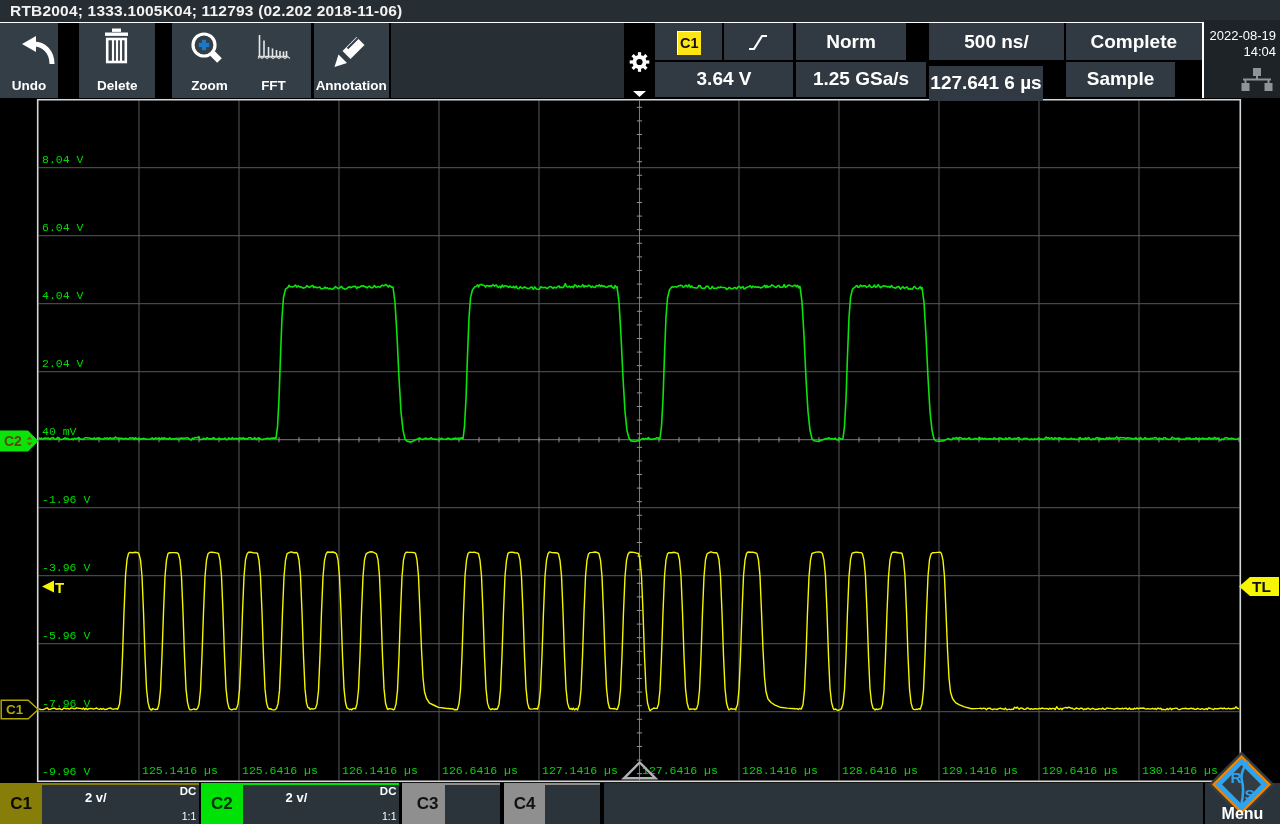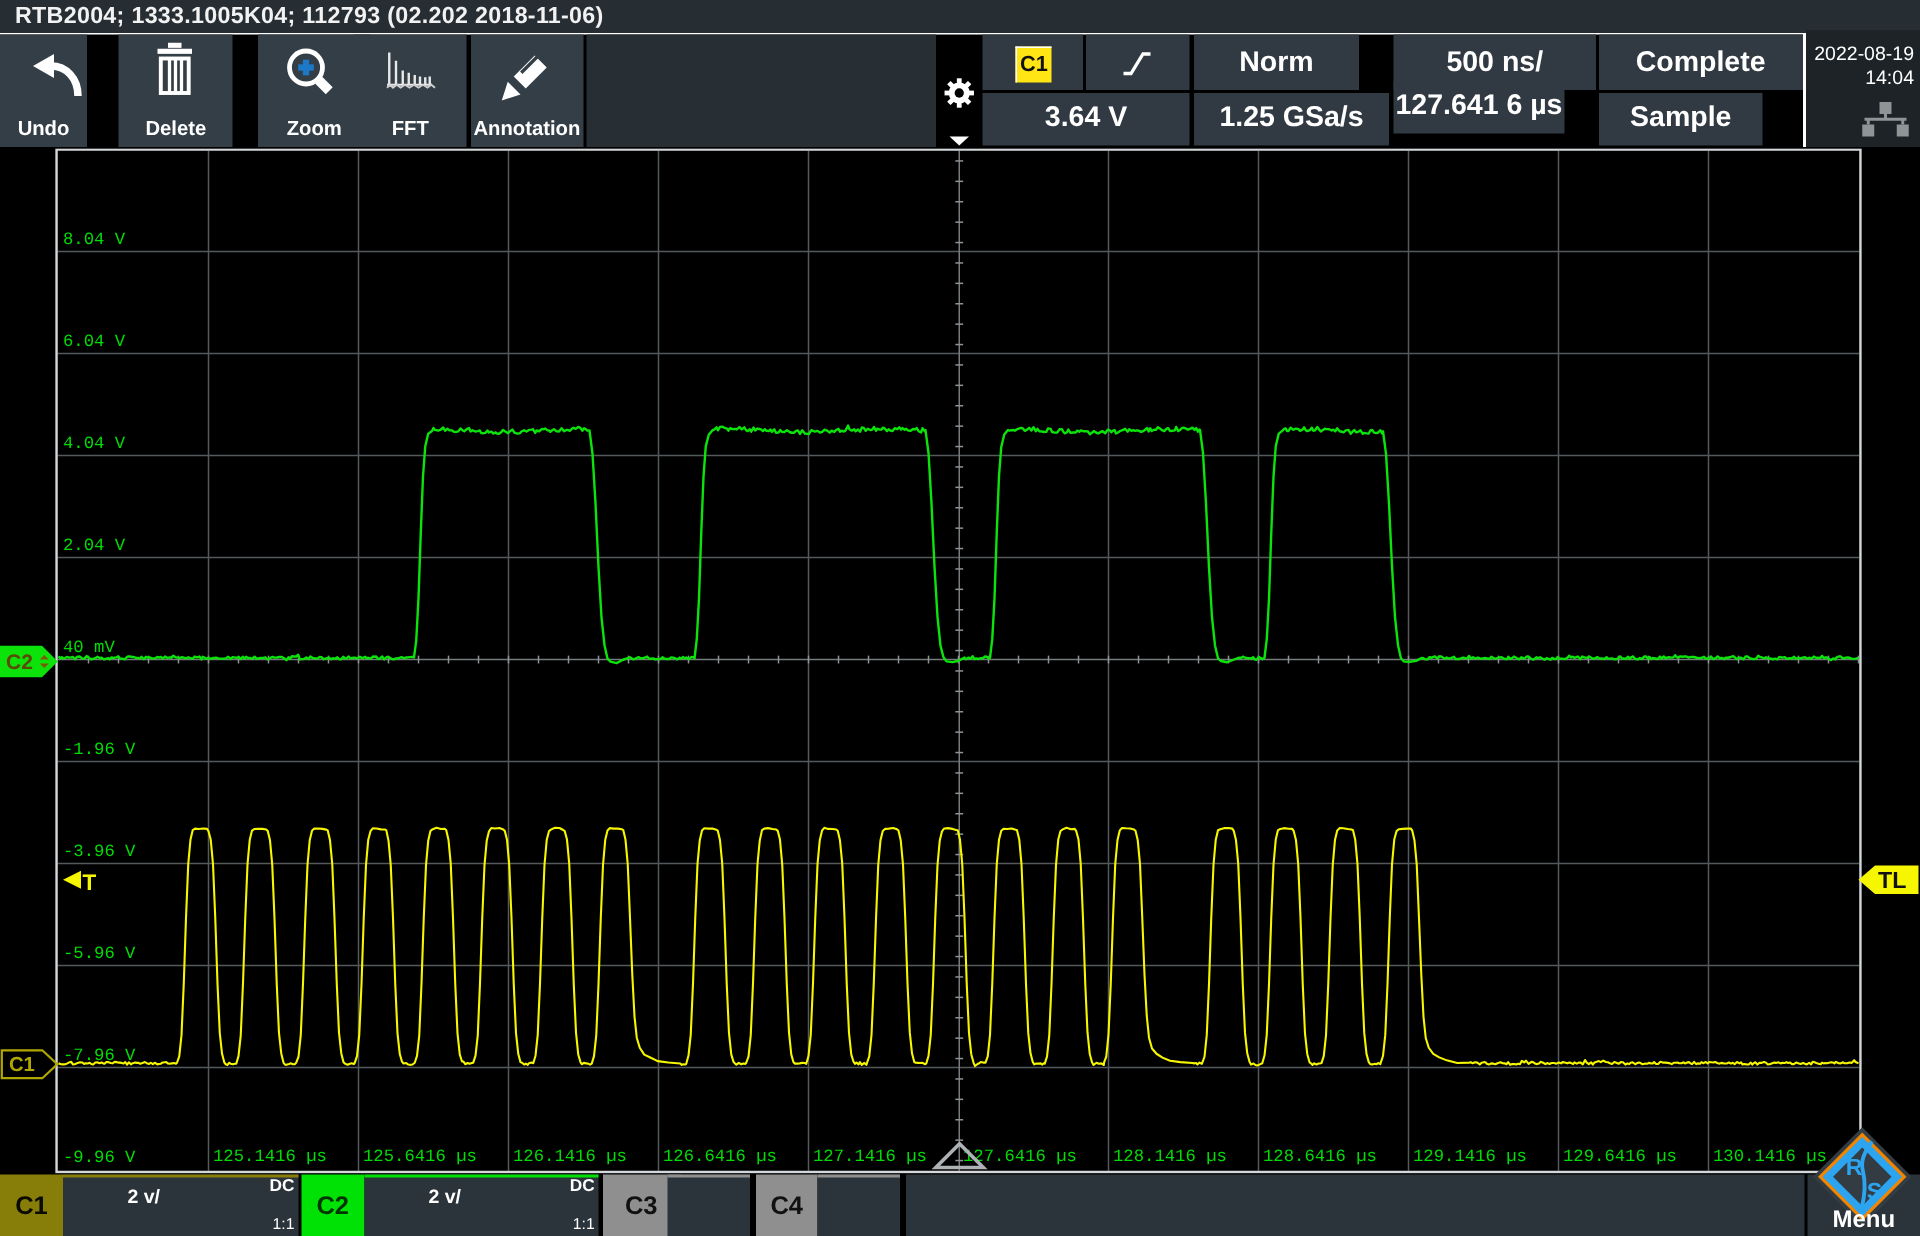--- a/index.html
+++ b/index.html
@@ -262,21 +262,21 @@
 <div class="cell" style="left:724px;top:23.3px;width:69px;height:36.8px">
 <svg width="24" height="22" viewBox="0 0 24 22">
       <path d="M2,18 h5 l8,-13 h5" fill="none" stroke="#fff" stroke-width="2.2"></path>
     </svg>
   </div>
 <div class="cell" style="left:796px;top:23.3px;width:110px;height:36.8px">Norm</div>
 <div class="cell" style="left:929px;top:23.3px;width:135px;height:36.8px">500 ns/</div>
 <div class="cell" style="left:1066px;top:23.3px;width:135.5px;height:36.8px">Complete</div>
 <div class="cell" style="left:655px;top:62px;width:138px;height:34.6px">3.64 V</div>
 <div class="cell" style="left:796px;top:62px;width:130px;height:34.6px">1.25 GSa/s</div>
-<div class="cell" style="left:929px;top:54px;width:114px;height:34.6px">127.641 6 µs</div>
+<div class="cell" style="left:929px;top:66px;width:114px;height:34.6px">127.641 6 µs</div>
 <div class="cell" style="left:1066px;top:62px;width:109px;height:34.6px">Sample</div>
 <div class="abs" style="left:1204px;top:20px;width:76px;height:78px;background:#1d2327;color:#fff">
 <div class="abs" style="right:4px;top:8px;font-size:13px;white-space:nowrap">2022-08-19</div>
 <div class="abs" style="right:4px;top:24px;font-size:13px">14:04</div>
 <svg class="abs" style="left:36px;top:47px" width="34" height="26" viewBox="0 0 34 26">
 <g fill="#8f9496" stroke="#8f9496">
 <rect x="13" y="1" width="8" height="8" stroke="none"></rect>
 <line x1="17" y1="9" x2="17" y2="12.5" stroke-width="2"></line>
 <line x1="3" y1="12.5" x2="31" y2="12.5" stroke-width="2"></line>
 <line x1="5.5" y1="12.5" x2="5.5" y2="16" stroke-width="2"></line>

